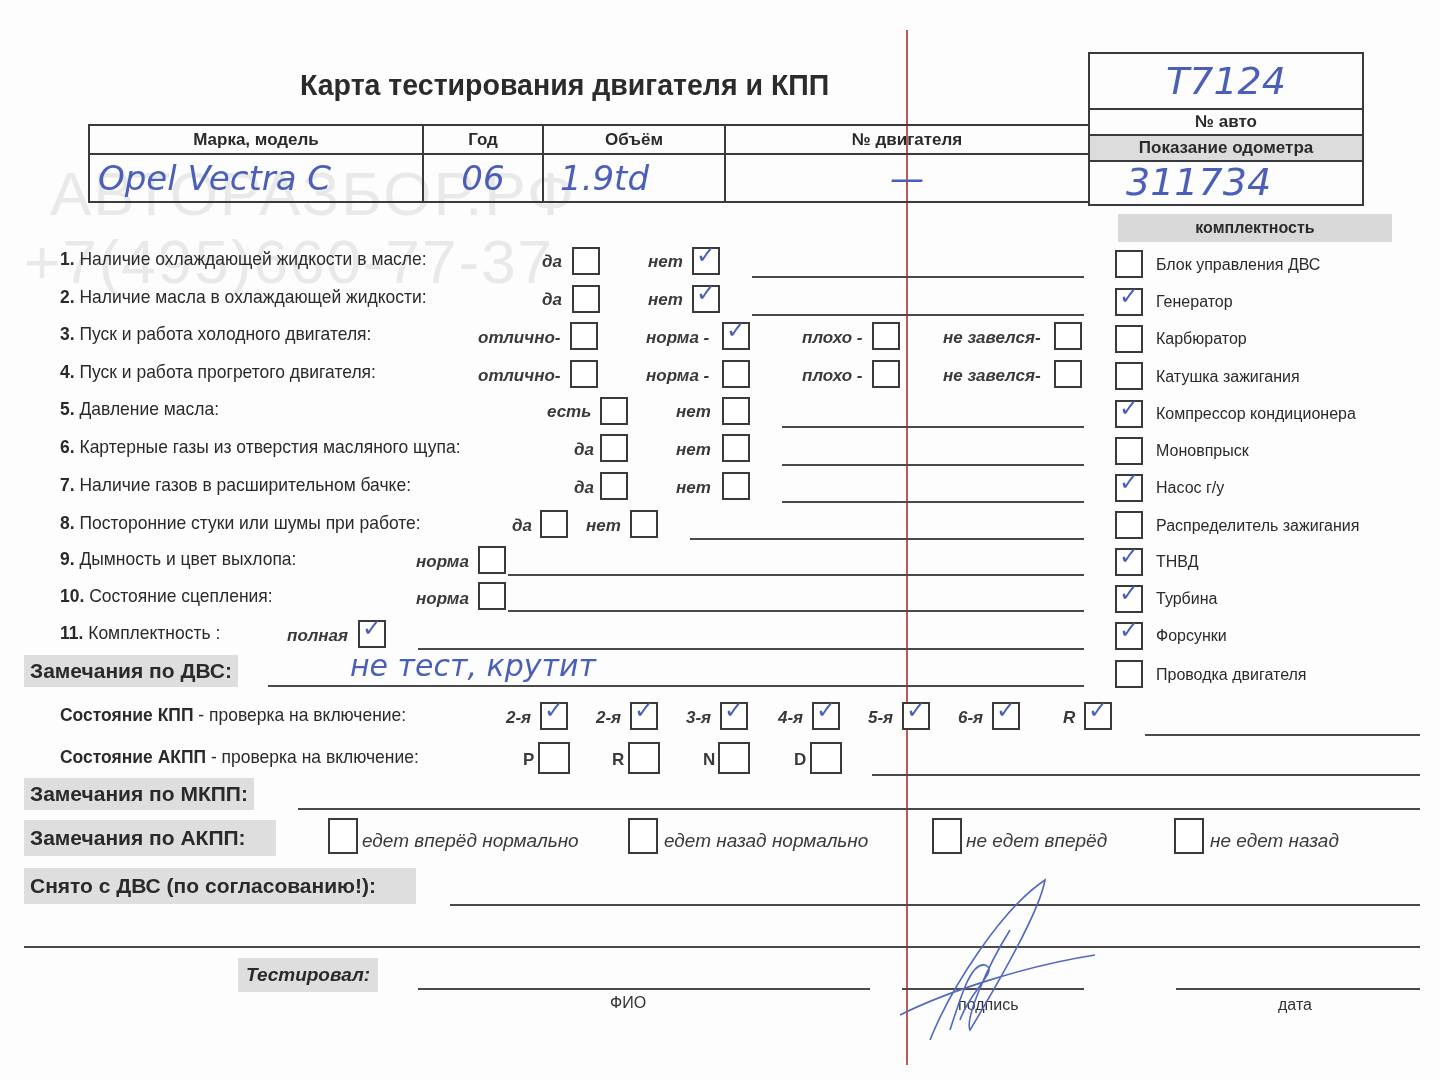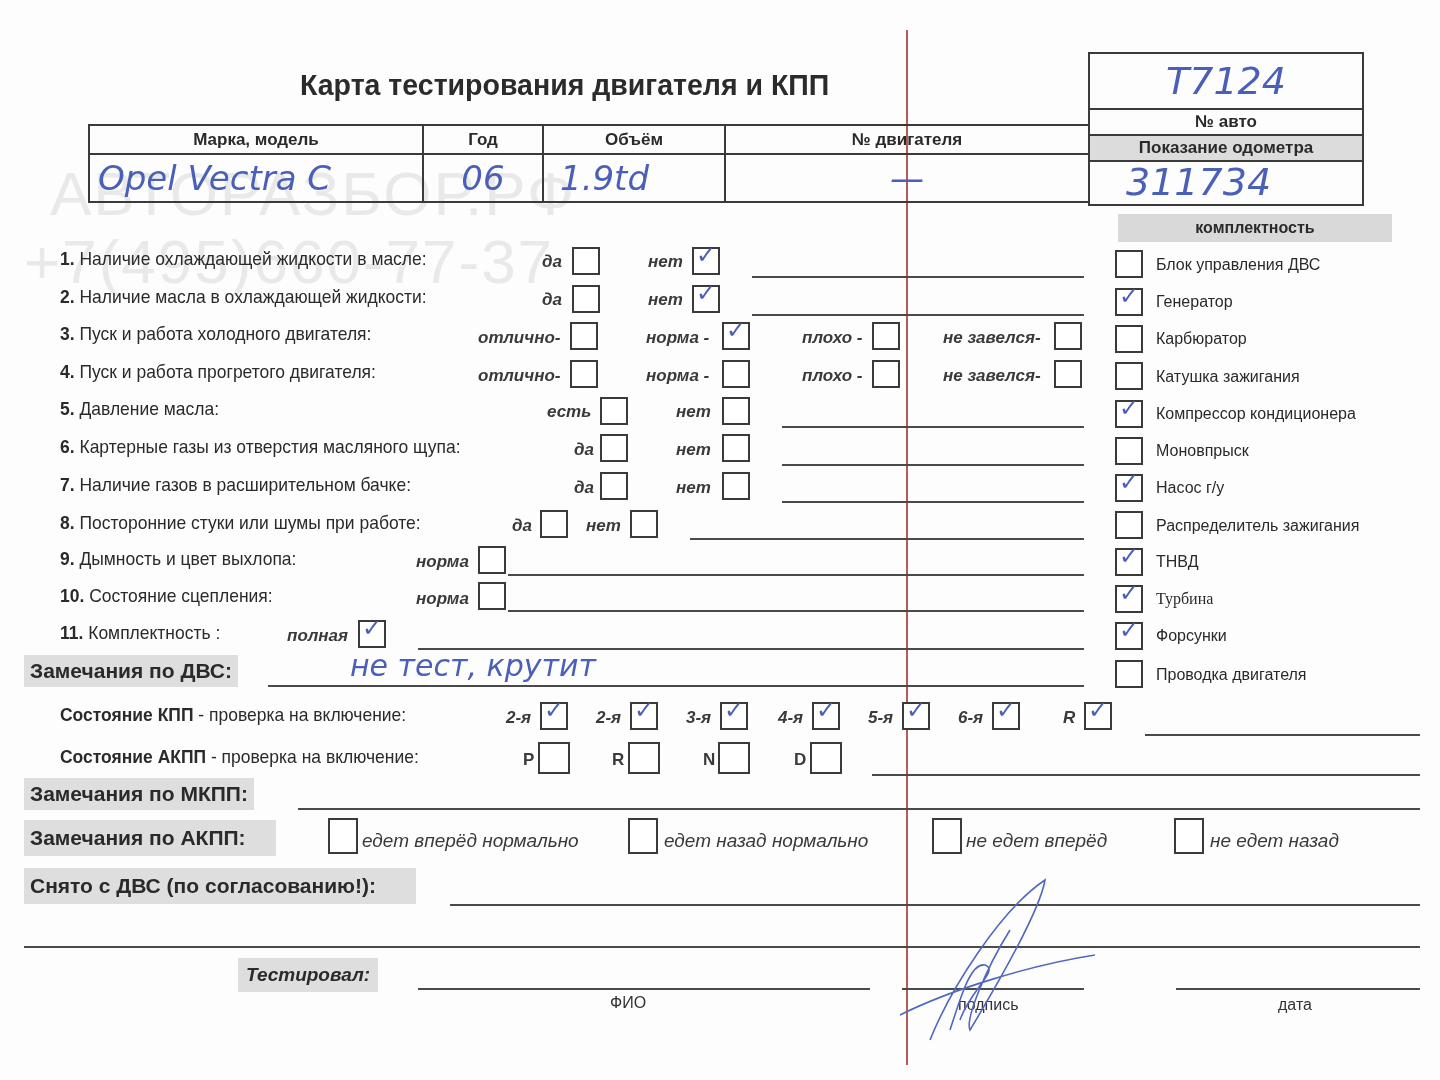--- a/index.html
+++ b/index.html
@@ -95,21 +95,21 @@
   <div class="klabel" style="left:1156px;top:517px;">Распределитель зажигания</div>
 
   <div class="cb" style="left:1115px;top:548px;">
       <span class="mk">✓</span>
     </div>
   <div class="klabel" style="left:1156px;top:553px;">ТНВД</div>
 
   <div class="cb" style="left:1115px;top:585px;">
       <span class="mk">✓</span>
     </div>
-  <div class="klabel" style="left:1156px;top:590px;font-family:Liberation Serif, serif;">Турбина</div>
+  <div class="klabel" style="left:1156px;top:590px;">Турбина</div>
 
   <div class="cb" style="left:1115px;top:622px;">
       <span class="mk">✓</span>
     </div>
   <div class="klabel" style="left:1156px;top:627px;text-align:center;">Форсунки</div>
 
   <div class="cb" style="left:1115px;top:660px;"></div>
   <div class="klabel" style="left:1156px;top:666px;">Проводка двигателя</div>
 </div>
 

